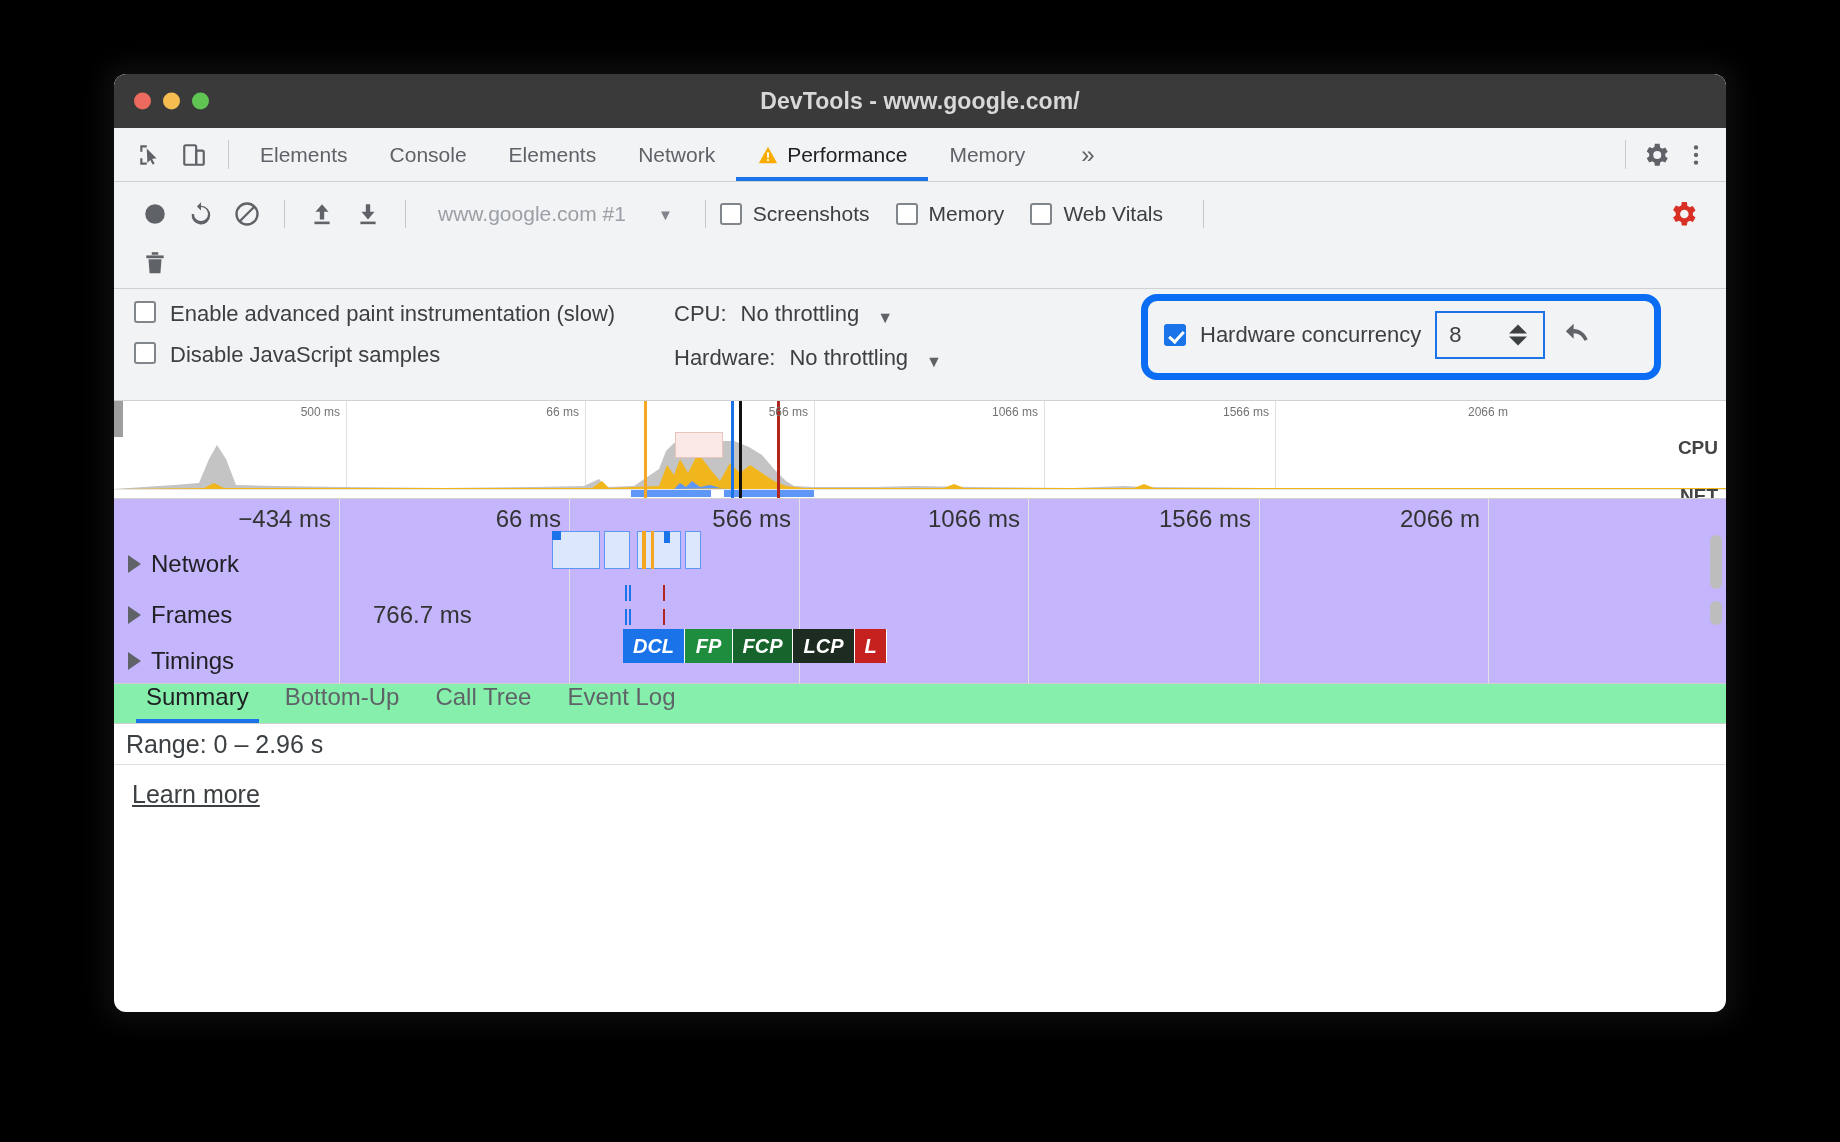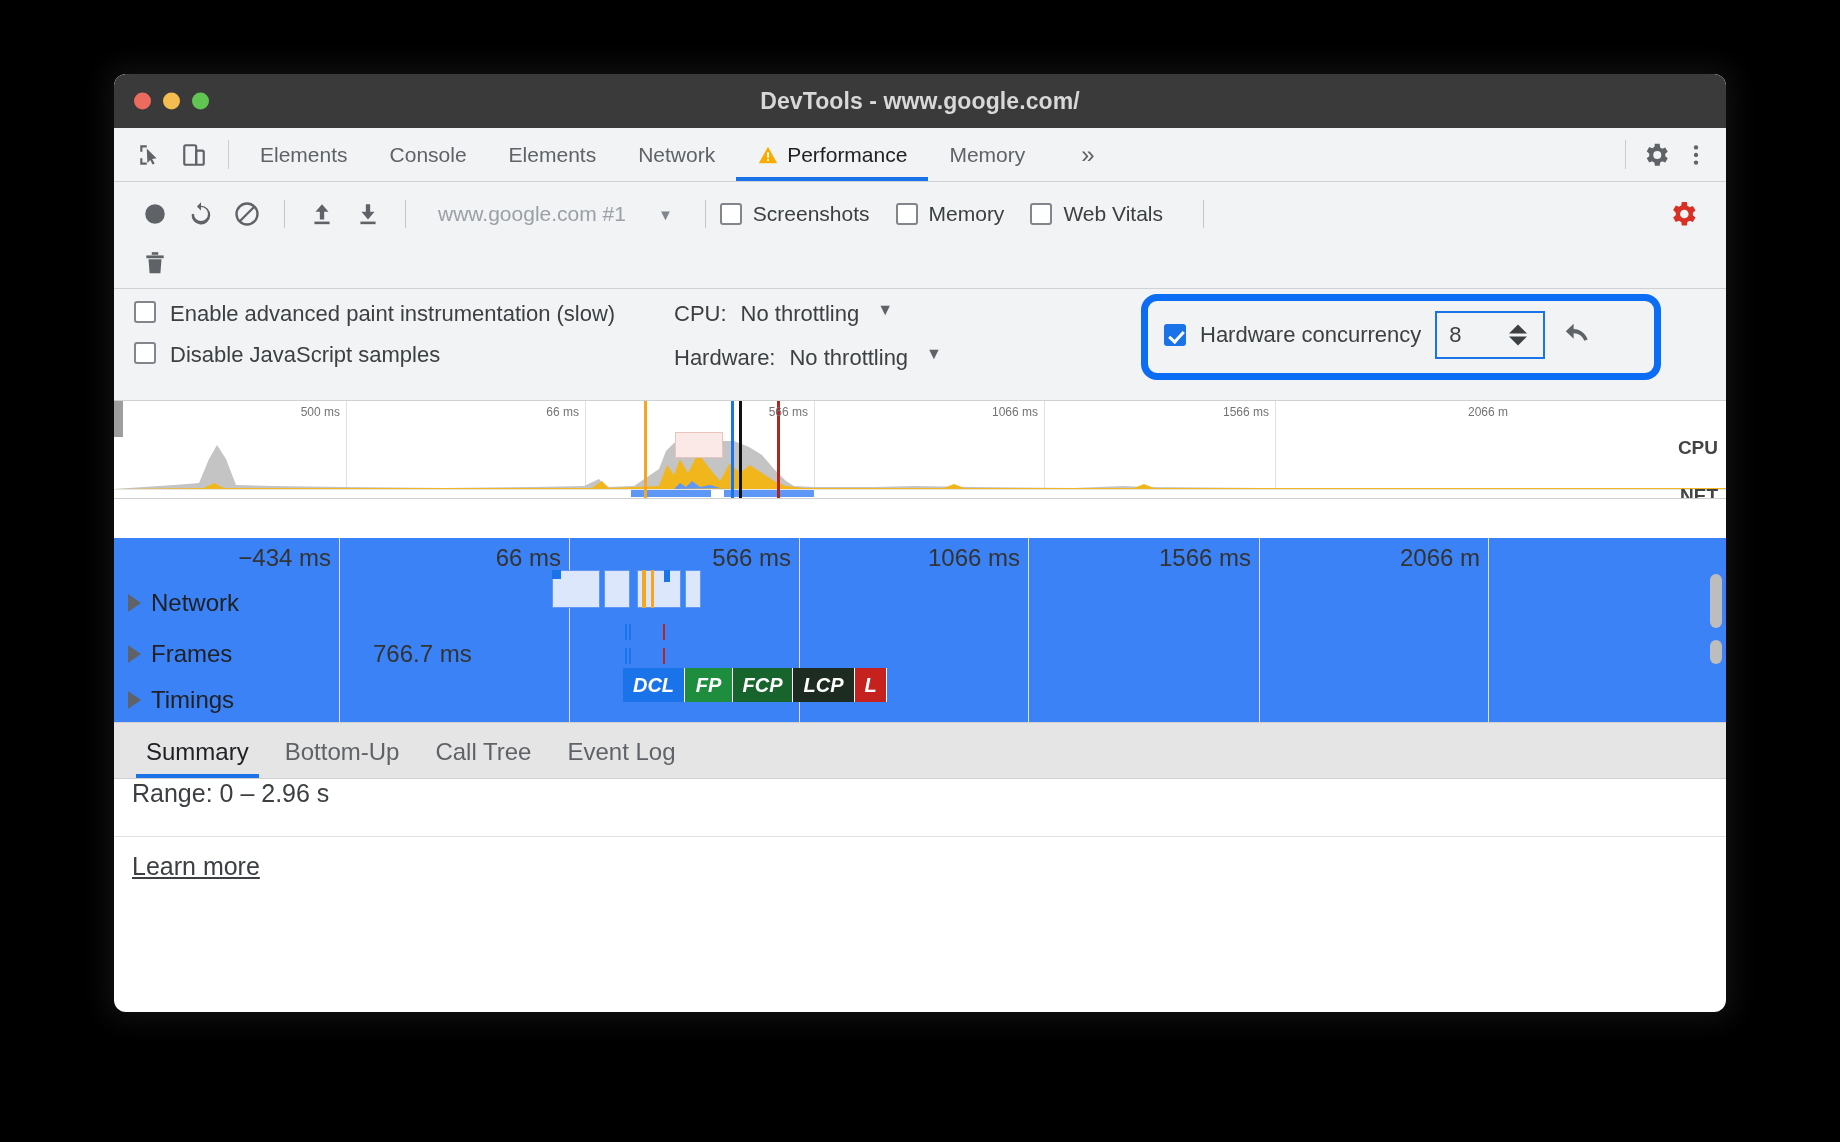--- a/index.html
+++ b/index.html
@@ -133,21 +133,21 @@
     border-bottom: 1px solid #cfd2d4;
     padding: 6px 0 10px 0;
     display: flex;
     position: relative;
     min-height: 112px;
   }
   .set-col-a { width: 560px; padding-left: 20px; padding-top: 6px; }
   .set-col-b { width: 360px; padding-top: 6px; }
   .srow { display: flex; align-items: flex-start; gap: 14px; margin-bottom: 16px; }
   .srow .lbl { font-size: 22px; color: #3c4043; line-height: 1.15; }
-  .thr-row { display: flex; align-items: flex-start; margin-bottom: 18px; white-space: nowrap; }
+  .thr-row { display: flex; align-items: flex-end; margin-bottom: 18px; white-space: nowrap; }
   .thr-key { font-size: 22px; color: #3c4043; }
   .thr-val { font-size: 22px; color: #3c4043; margin-left: 14px; }
   .thr-car { font-size: 16px; color: #5f6368; margin-left: 18px; }
   
   .hw-highlight {
     position: absolute;
     left: 1027px; top: 5px;
     width: 520px; height: 86px;
     border: 7px solid #0b6cf4;
     border-radius: 16px;
@@ -198,25 +198,24 @@
     white-space: nowrap;
   }
   .ov-side {
     position: absolute; right: 8px;
     font-size: 19px; color: #444; font-weight: bold;
   }
   .marker-line { position: absolute; top: 0; bottom: 0; width: 3px; }
   
   .flame {
     position: relative;
-    background: #3b82f6;
+    background: #c4b5fd;
     height: 185px;
     border-bottom: 1px solid #d0d0d0;
     overflow: hidden;
-    margin-top: 39px;
   }
   .fl-grid { position: absolute; inset: 0; }
   .fl-vline { position: absolute; top: 0; bottom: 0; width: 1px; background: #e3e3e3; }
   .fl-tick {
     position: absolute; top: 6px;
     font-size: 24px; color: #333;
     transform: translateX(-100%);
     padding-right: 8px; white-space: nowrap;
   }
   .track-row {
@@ -242,38 +241,38 @@
     font-size: 20px; font-weight: bold;
     padding: 0 8px; border-right: 1px solid #fff; font-style: italic;
   }
   .vscroll {
     position: absolute; right: 4px;
     width: 12px; border-radius: 6px; background: #bdbdbd;
   }
   
   .btabs {
     display: flex; align-items: flex-end;
-    height: 56px;
-    background: #e5e5e5;
+    height: 40px;
+    background: #86efac;
     border-bottom: 1px solid #d0d0d0;
     padding-left: 14px;
   }
   .btab {
     font-size: 24px; color: #5f6368;
     padding: 0 18px 12px 18px;
     position: relative;
   }
   .btab.active { color: #202124; }
   .btab.active::after {
     content: ""; position: absolute; left: 8px; right: 8px; bottom: 0;
     height: 4px; background: #1a73e8;
   }
   .range-bar {
-    height: 58px; display: flex; align-items: flex-start;
-    padding-left: 18px;
+    height: 41px; display: flex; align-items: center;
+    padding-left: 12px;
     font-size: 25px; color: #3c4043;
     background: #fff;
     border-bottom: 1px solid #e0e0e0;
   }
   .tbt-bar {
     height: 58px; display: flex; align-items: center; gap: 14px;
     padding-left: 18px;
     font-size: 25px; color: #3c4043;
     background: #fff;
   }

